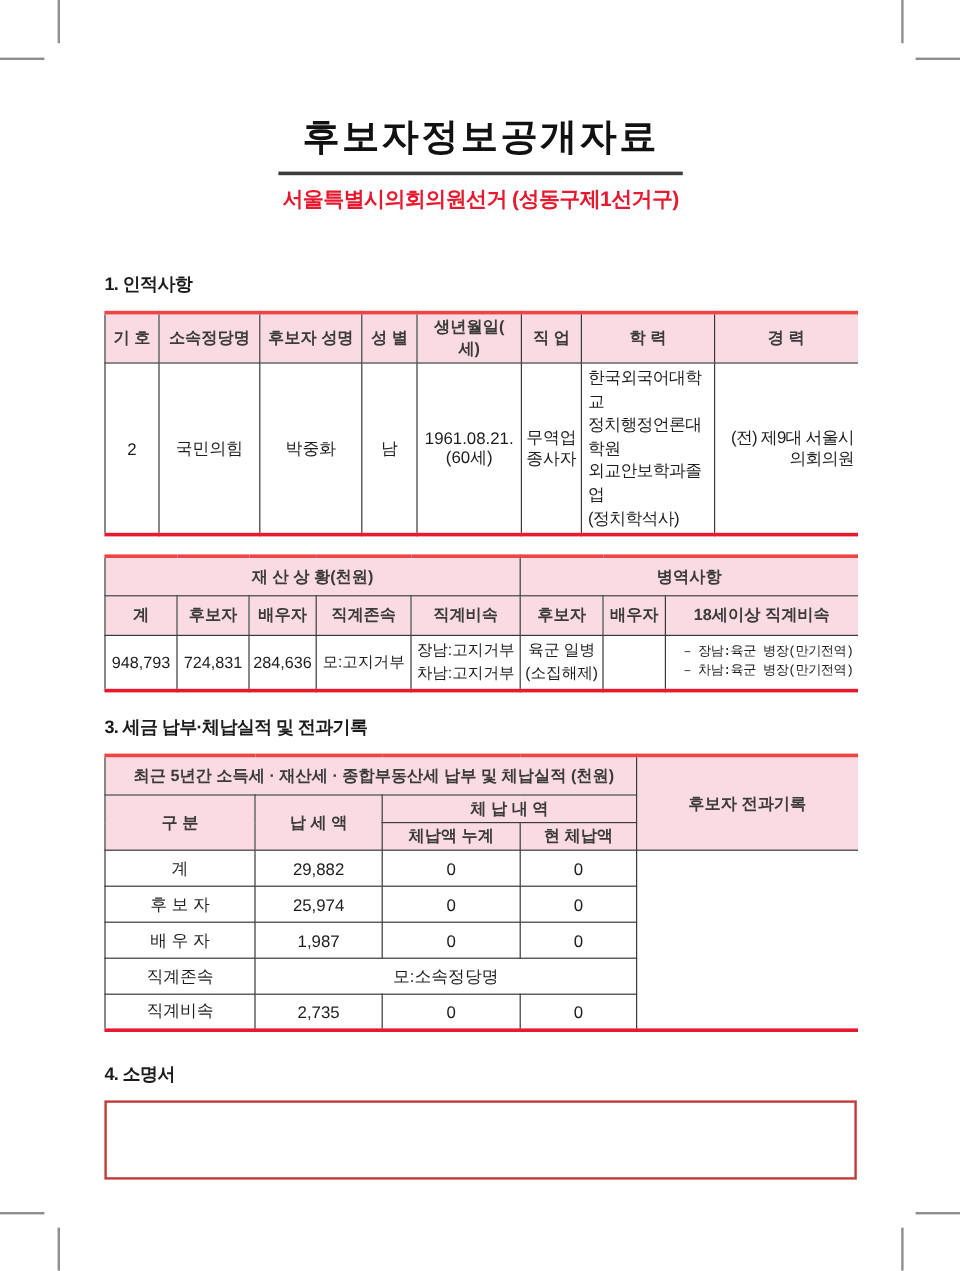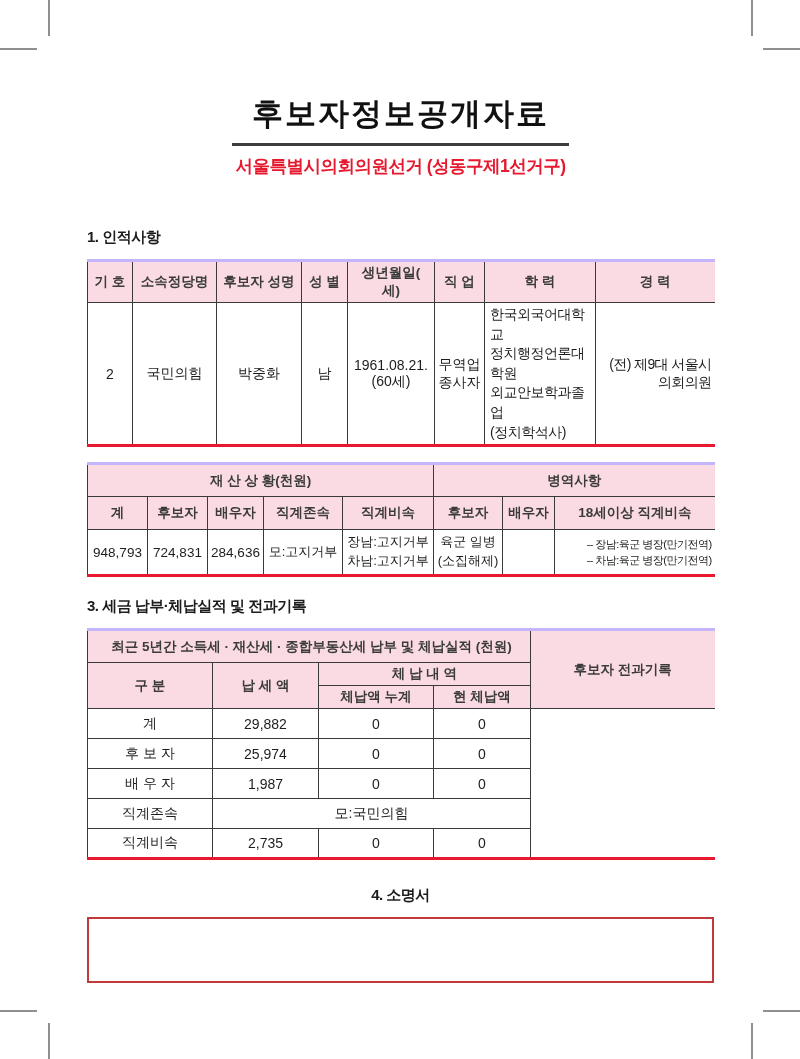--- a/index.html
+++ b/index.html
@@ -43,25 +43,25 @@
     text-align: center;
   }
 
   .sec-heading {
     font-size: 15px; font-weight: bold; color: #1c1c1c;
     letter-spacing: -0.5px;
   }
   .sec1 { margin-top: 50px; }
   .sec2 { margin-top: 33px; }
   .sec3 { margin-top: 20px; }
-  .sec4 { margin-top: 26px; text-align: center; }
+  .sec4 { margin-top: 26px; }
 
   table {
     width: 627px; table-layout: fixed; border-collapse: collapse;
-    border-top: 3px solid #c4b5fd;
+    border-top: 3px solid #ef4444;
     border-bottom: 3px solid #e6192e;
     border-left: 1px solid #3a3a3a;
     margin-top: 12px;
   }
   .t2 { margin-top: 15px; }
   td {
     border: 1px solid #3a3a3a;
     text-align: center; vertical-align: middle;
     font-size: 13.5px;
     padding: 2px 3px;
@@ -76,21 +76,21 @@
   .t1 .r-head td { height: 38px; }
   .t1 .r-data td { height: 92px; font-size: 14px; }
   .t1 .small2 { font-size: 13px; }
   .t1 .edu { font-size: 11px; text-align: left; padding-left: 5px; letter-spacing: -0.5px; line-height: 1.4; }
   .t1 .career { font-size: 10.5px; text-align: right; padding-left: 4px; letter-spacing: -0.6px; }
 
   
   .t2 .r-group td { height: 33px; }
   .t2 .r-sub td { height: 33px; }
   .t2 .r-data td { height: 46px; }
-  .t2 .mil-detail { font-size: 11px; text-align: right; padding-left: 14px; letter-spacing: -0.5px; line-height: 1.5; }
+  .t2 .mil-detail { font-size: 11px; text-align: center; padding-left: 14px; letter-spacing: -0.5px; line-height: 1.5; font-family: Liberation Mono, monospace; }
   .t2 .two-line { font-size: 13px; line-height: 1.45; }
 
   
   .t3 .span-head { text-align: center; padding-left: 8px; height: 33px; }
   .t3 .r-arr td { height: 20px; }
   .t3 .r-arrsub td { height: 22px; }
   .t3 .r-data td { height: 30px; font-size: 14px; }
   .t3 .record-body { background: #fff; }
 
   .statement-box {
@@ -241,21 +241,21 @@
         <td>0</td>
       </tr>
       <tr class="r-data">
         <td>배 우 자</td>
         <td>1,987</td>
         <td>0</td>
         <td>0</td>
       </tr>
       <tr class="r-data">
         <td>직계존속</td>
-        <td colspan="3">모:국민의힘</td>
+        <td colspan="3">모:소속정당명</td>
       </tr>
       <tr class="r-data">
         <td>직계비속</td>
         <td>2,735</td>
         <td>0</td>
         <td>0</td>
       </tr>
     </tbody>
       </table>
 

